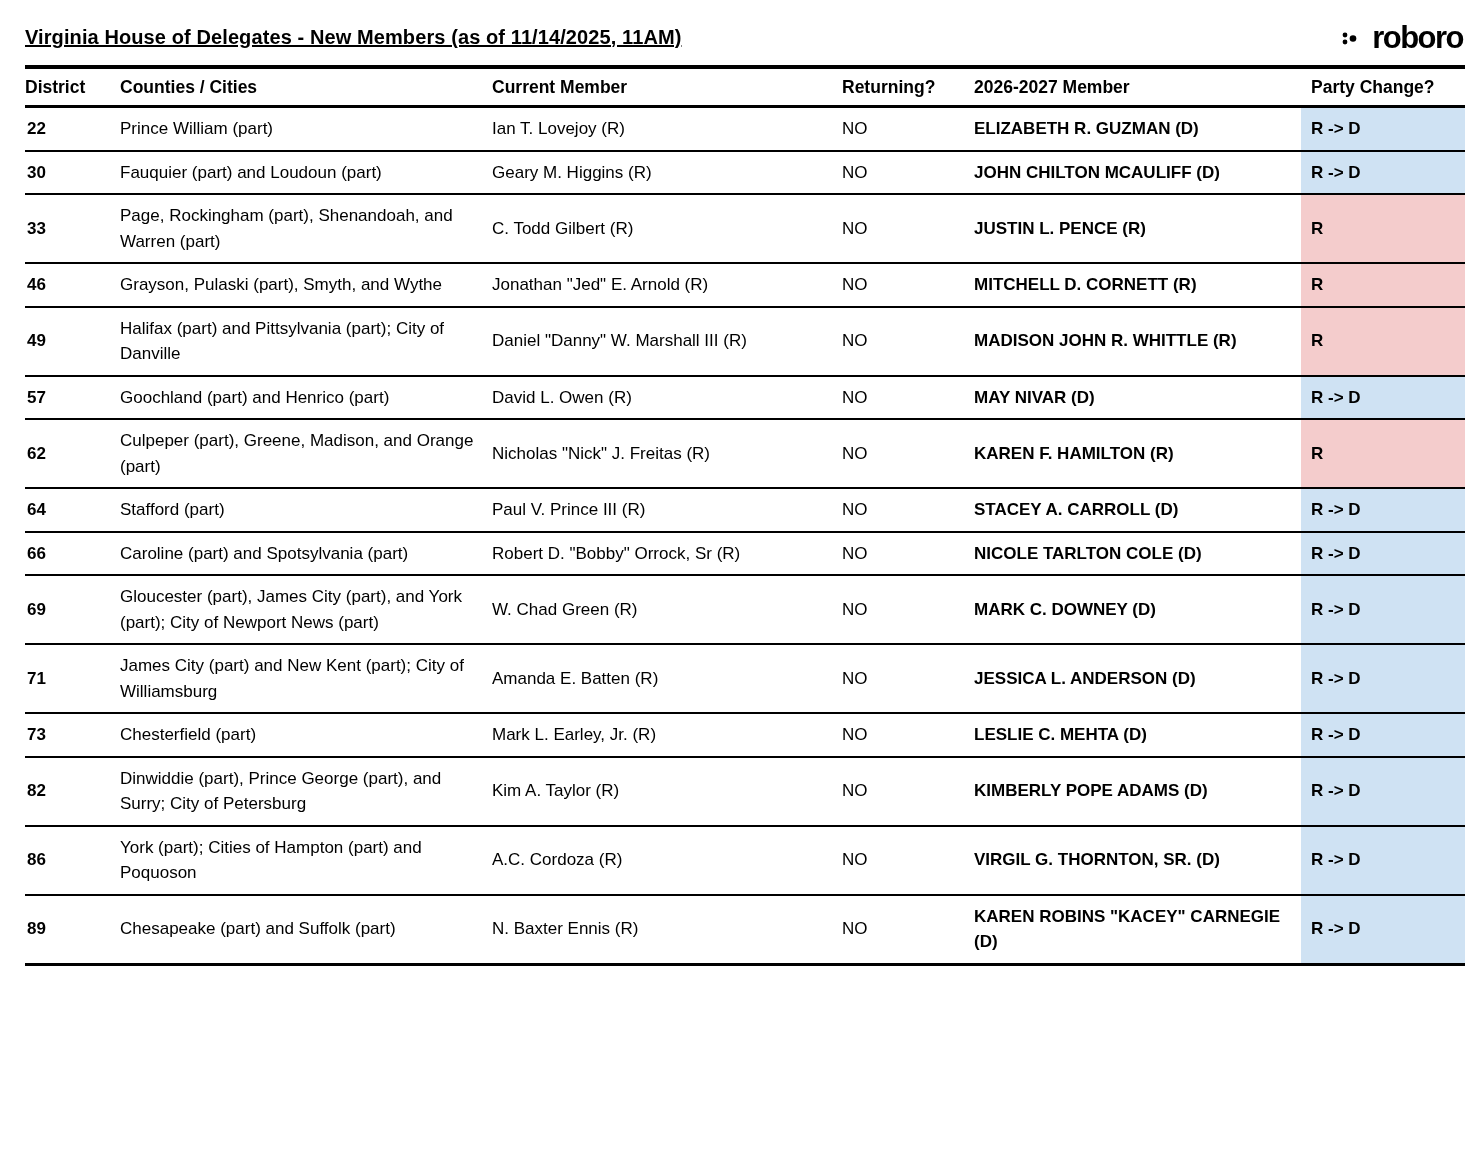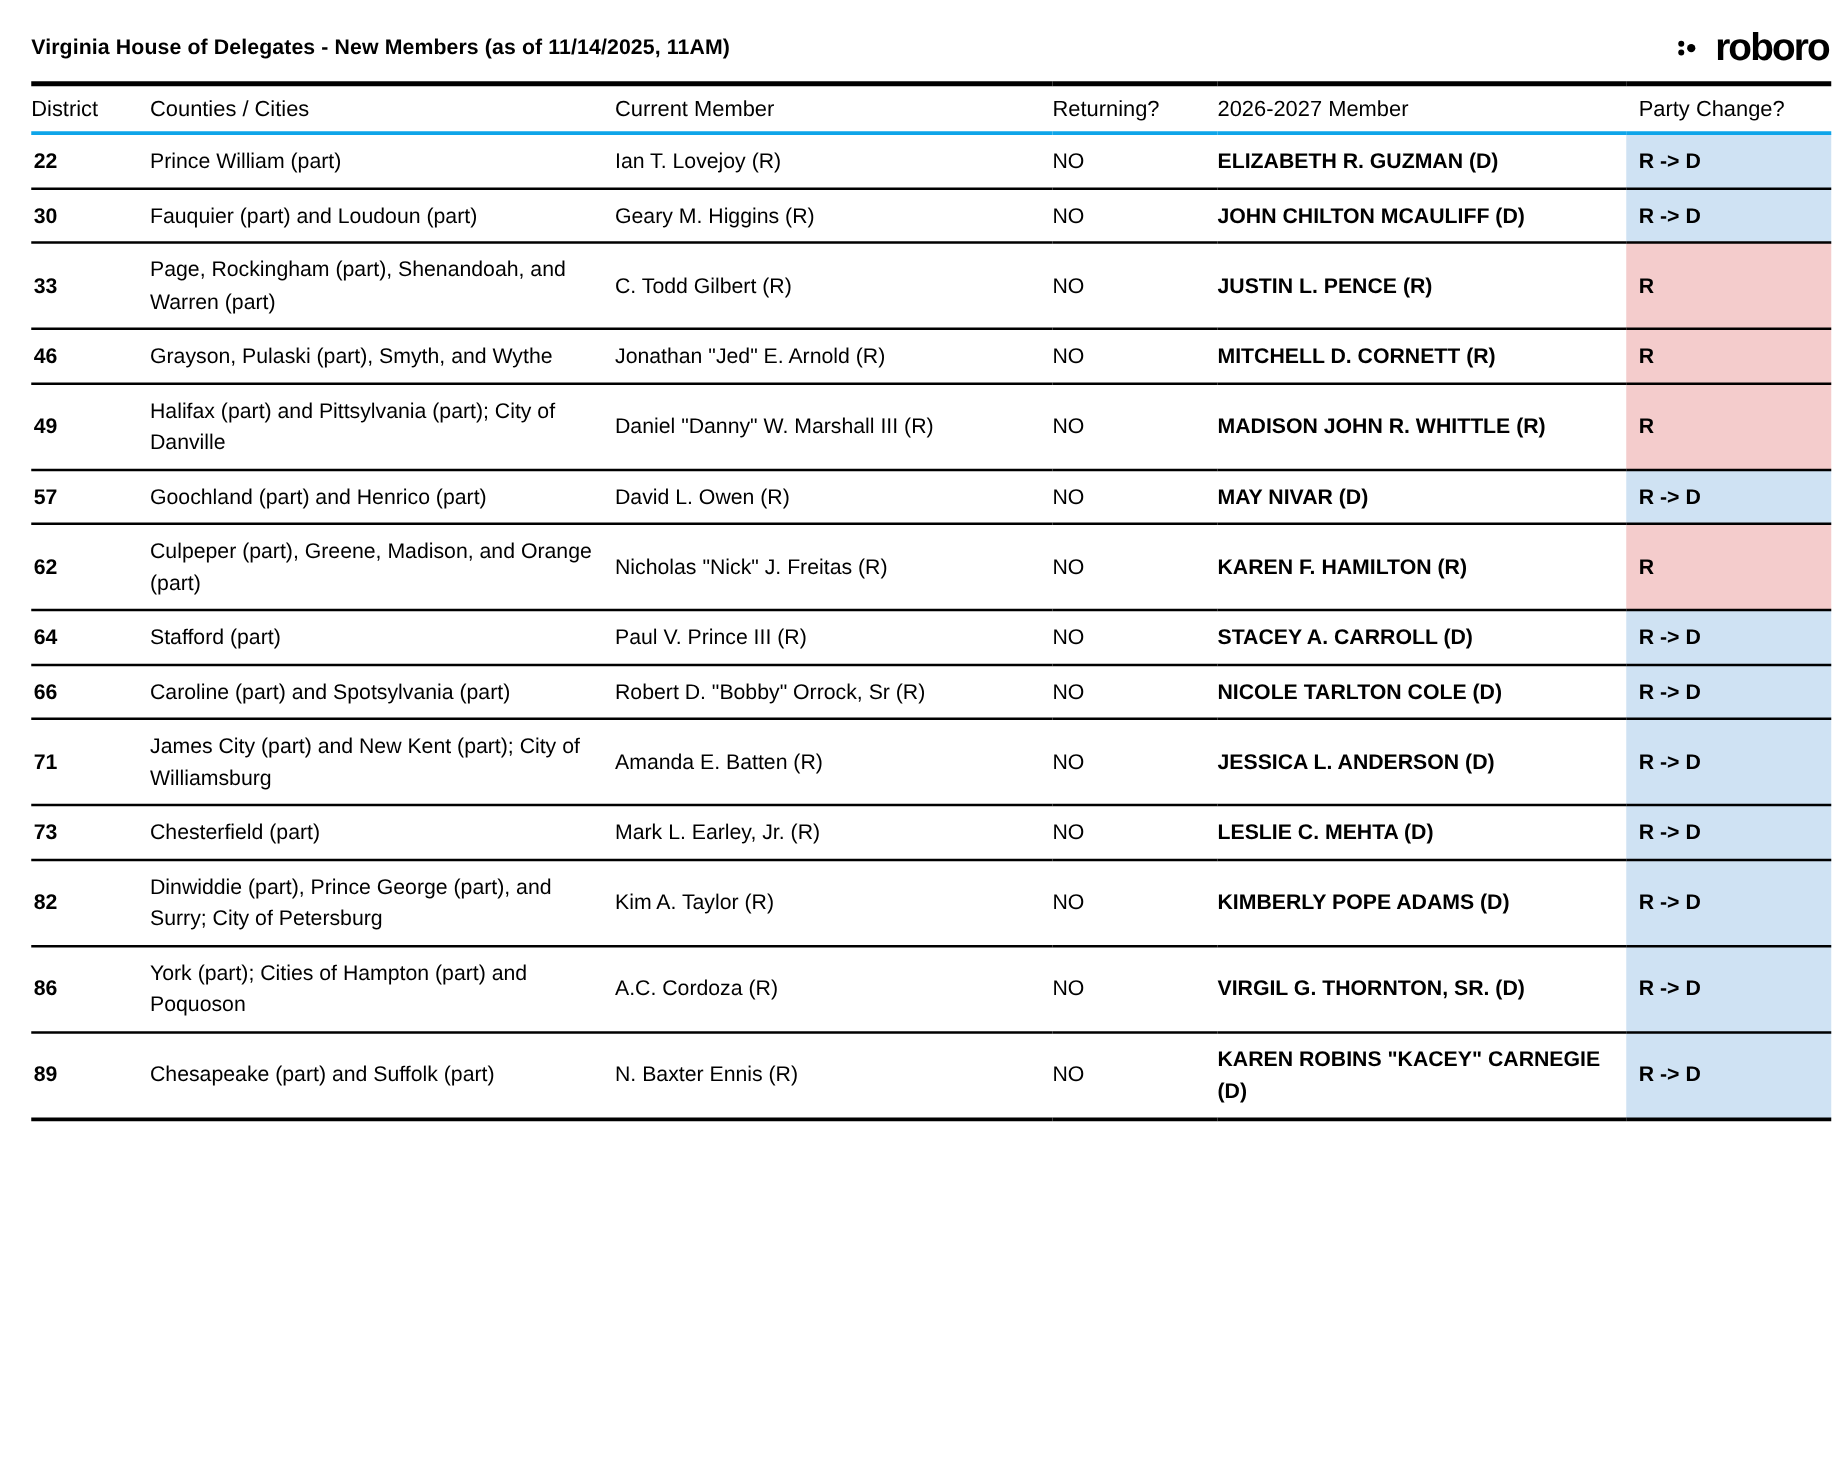--- a/index.html
+++ b/index.html
@@ -14,47 +14,48 @@
   .page { padding: 22px 11px 0 25px; }
 
   .topbar {
     display: flex;
     justify-content: space-between;
     align-items: center;
     margin-bottom: 12px;
     padding-right: 2px;
   }
   .title {
-    font-size: 17px;
+    font-size: 20px;
     font-weight: bold;
     letter-spacing: 0.1px;
+    text-decoration: underline;
   }
   .brand {
     display: flex;
     align-items: center;
     gap: 10px;
     font-weight: bold;
     font-size: 31px;
     letter-spacing: -1.5px;
     line-height: 1;
   }
   .brand svg { display: block; }
 
   table {
     border-collapse: collapse;
     width: 1440px;
     table-layout: fixed;
   }
   thead th {
     text-align: left;
     font-size: 17.5px;
-    font-weight: normal;
+    font-weight: bold;
     padding: 8px 6px 7px 0;
     border-top: 4px solid #000;
-    border-bottom: 3px solid #0ea5e9;
+    border-bottom: 3px solid #000000;
     vertical-align: bottom;
   }
   tbody td {
     font-size: 17px;
     padding: 8px 6px 8px 0;
     border-bottom: 2px solid #000;
     vertical-align: middle;
     line-height: 1.5;
   }
   tbody tr:last-child td { border-bottom: 3px solid #000; }
@@ -169,20 +170,28 @@
         </tr>
         <tr>
           <td class="c-district">66</td>
           <td class="c-counties">Caroline (part) and Spotsylvania (part)</td>
           <td class="c-current">Robert D. "Bobby" Orrock, Sr (R)</td>
           <td class="c-return">NO</td>
           <td class="c-new">NICOLE TARLTON COLE (D)</td>
           <td class="c-party" style="background: rgb(207, 226, 243);">R -&gt; D</td>
         </tr>
         <tr>
+          <td class="c-district">69</td>
+          <td class="c-counties">Gloucester (part), James City (part), and York (part); City of Newport News (part)</td>
+          <td class="c-current">W. Chad Green (R)</td>
+          <td class="c-return">NO</td>
+          <td class="c-new">MARK C. DOWNEY (D)</td>
+          <td class="c-party" style="background: rgb(207, 226, 243);">R -&gt; D</td>
+        </tr>
+        <tr>
           <td class="c-district">71</td>
           <td class="c-counties">James City (part) and New Kent (part); City of Williamsburg</td>
           <td class="c-current">Amanda E. Batten (R)</td>
           <td class="c-return">NO</td>
           <td class="c-new">JESSICA L. ANDERSON (D)</td>
           <td class="c-party" style="background: rgb(207, 226, 243);">R -&gt; D</td>
         </tr>
         <tr>
           <td class="c-district">73</td>
           <td class="c-counties">Chesterfield (part)</td>

